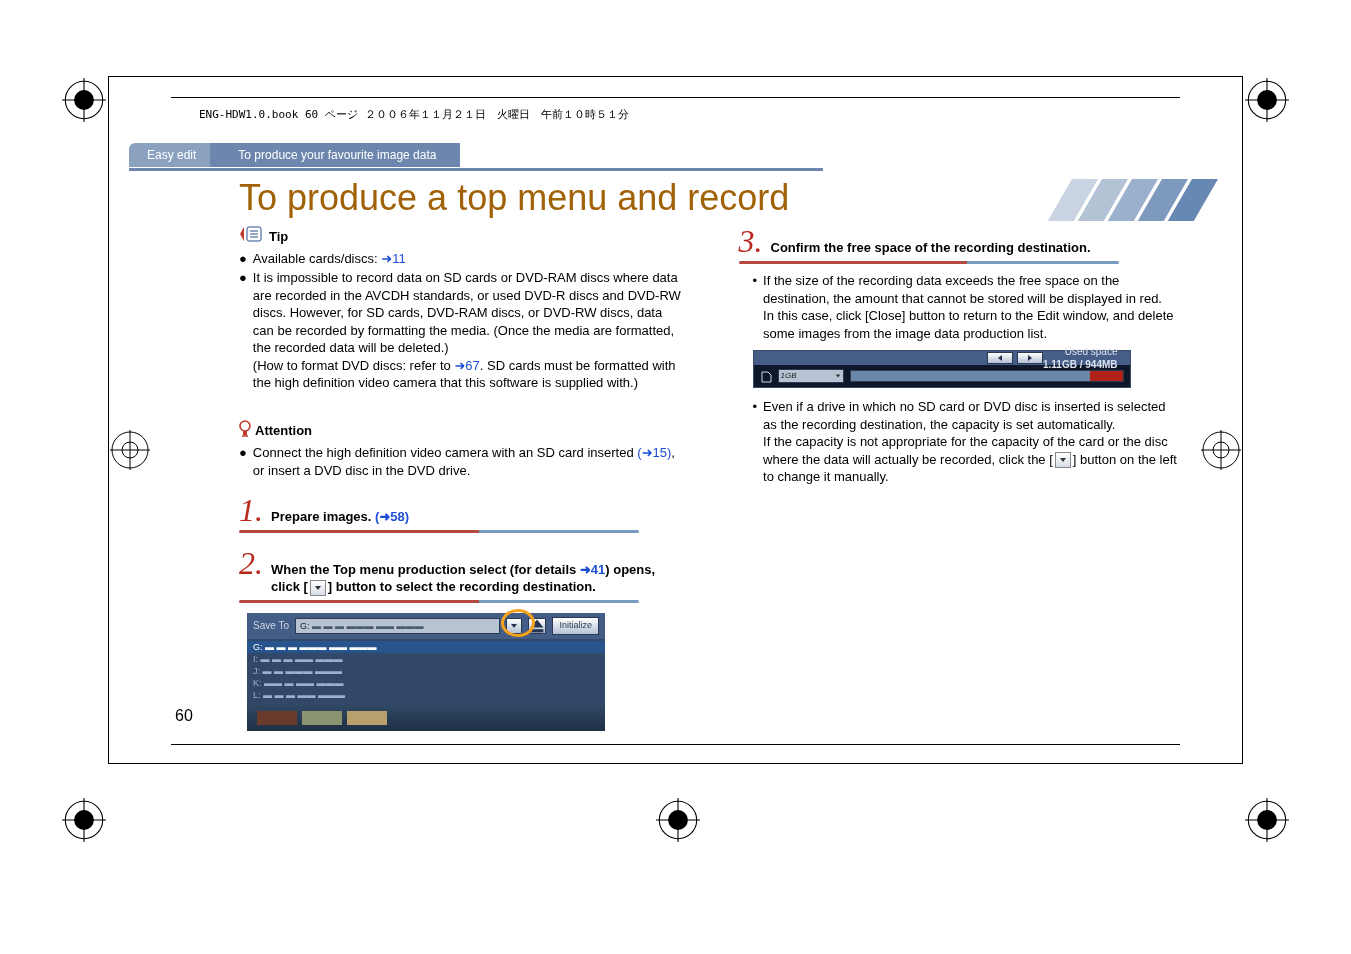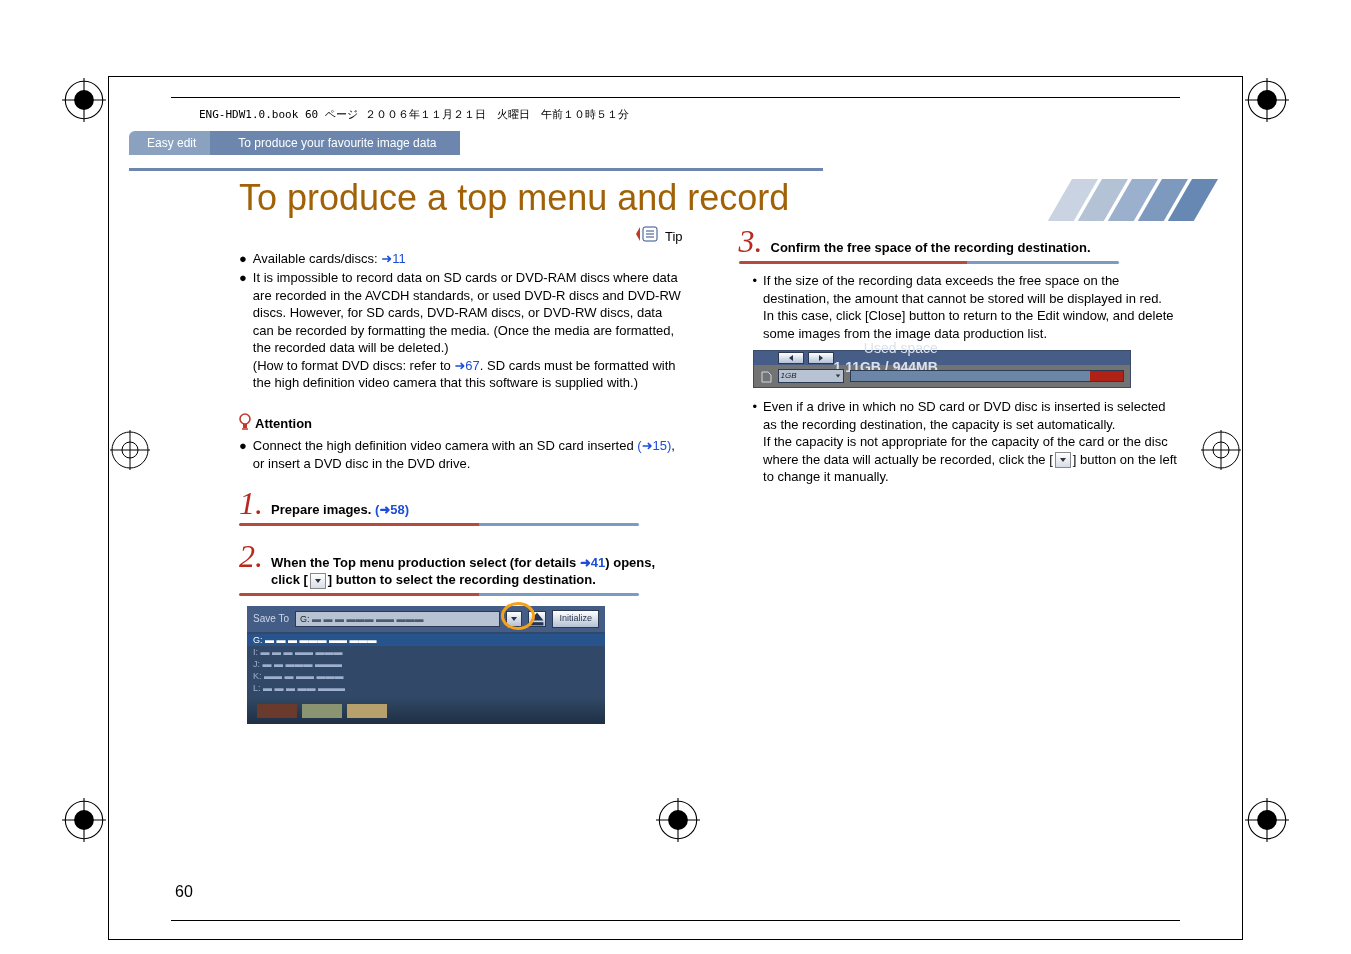--- a/index.html
+++ b/index.html
@@ -23,37 +23,37 @@
     position: absolute;
     width: 40px;
     height: 40px;
   }
   .reg-mark svg { width: 100%; height: 100%; }
   .page {
     position: absolute;
     left: 108px;
     top: 76px;
     width: 1135px;
-    height: 864px;
+    height: 688px;
     border: 1px solid #000;
     box-sizing: border-box;
   }
   .hline-top { position: absolute; left: 62px; right: 62px; top: 20px; border-top: 1px solid #000; }
   .hline-bot { position: absolute; left: 62px; right: 62px; bottom: 18px; border-top: 1px solid #000; }
   .page-header-meta {
     position: absolute;
     top: 30px;
     left: 90px;
     font-size: 11px;
     font-family: "MS Gothic","Hiragino Kaku Gothic Pro",monospace;
     color: #000;
   }
   .tab-row {
     position: absolute;
-    top: 53px;
+    top: 65px;
     left: 20px;
     height: 26px;
     display: flex;
     align-items: center;
   }
   .tab1 {
     background: #8aa2c0;
     color: #fff;
     font-size: 12px;
     padding: 5px 18px;
@@ -101,25 +101,25 @@
     top: 148px;
     left: 130px;
     right: 60px;
     bottom: 40px;
     display: flex;
     gap: 56px;
     font-size: 13px;
     line-height: 1.35;
   }
   .col { flex: 1 1 50%; }
-  .tip-head { font-weight: normal; display: flex; align-items: center; gap: 4px; justify-content: flex-end; }
+  .tip-head { font-weight: bold; display: flex; align-items: center; gap: 4px; }
   .tip-icon svg { width: 26px; height: 18px; }
   .bullet { display: flex; gap: 6px; margin-top: 2px; }
   .bullet .dot { flex: 0 0 auto; }
-  .attn-head { font-weight: bold; display: flex; align-items: center; gap: 4px; margin-top: 21px;}
+  .attn-head { font-weight: bold; display: flex; align-items: center; gap: 4px; margin-top: 28px;}
   .attn-icon svg { width: 12px; height: 18px; }
   .step { margin-top: 14px; }
   .step-row { display: flex; align-items: baseline; gap: 8px; }
   .step-num {
     font-family: Georgia, 'Times New Roman', serif;
     font-style: italic;
     font-size: 32px;
     color: #b9291d;
     line-height: 1;
   }
@@ -179,31 +179,31 @@
   .save-panel .bottom {
     height:26px;background:linear-gradient(#304864,#1f2f45);
     position:relative; overflow:hidden;
   }
   .space-panel {
     margin: 8px 0 10px 0;
     width: 376px;
     border:1px solid #3a4c6a;
   }
   .space-panel .bar1{
-    display:flex;align-items:center;justify-content:flex-start;
-    background:#465e87;height:14px;padding:0 24px;font-size:14px;color:#dbe2ef;
+    display:flex;align-items:center;justify-content:flex-end;
+    background:#465e87;height:14px;padding:0 12px;font-size:10px;color:#dbe2ef;
   }
   .space-panel .nav{display:flex;gap:4px;}
   .space-panel .navbtn{
     width:24px;height:10px;border:1px solid #2b3a52;background:linear-gradient(#fff,#b5c1d4);
     display:flex;align-items:center;justify-content:center;
   }
   .space-panel .navbtn svg{width:8px;height:8px;}
   .space-panel .bar2{
-    display:flex;align-items:center;background:#737373;height:18px;padding:2px 6px;gap:6px;font-style:italic;
+    display:flex;align-items:center;background:#0f172a;height:18px;padding:2px 6px;gap:6px;font-style:italic;
   }
   .space-panel .sd{width:12px;height:12px;}
   .space-panel .cap{
     width:60px;height:12px;border:1px solid #2b3a52;background:#b7c2d3;color:#222;font-size:8px;line-height:12px;padding:0 2px;
     display:flex;justify-content:space-between;align-items:center;
   }
   .space-panel .track{
     flex:1;height:10px;border:1px solid #2b3a52;background:#6c86a8;position:relative;
   }
   .space-panel .track .fill{position:absolute;right:0;top:0;bottom:0;width:12%;background:#b02216;}

